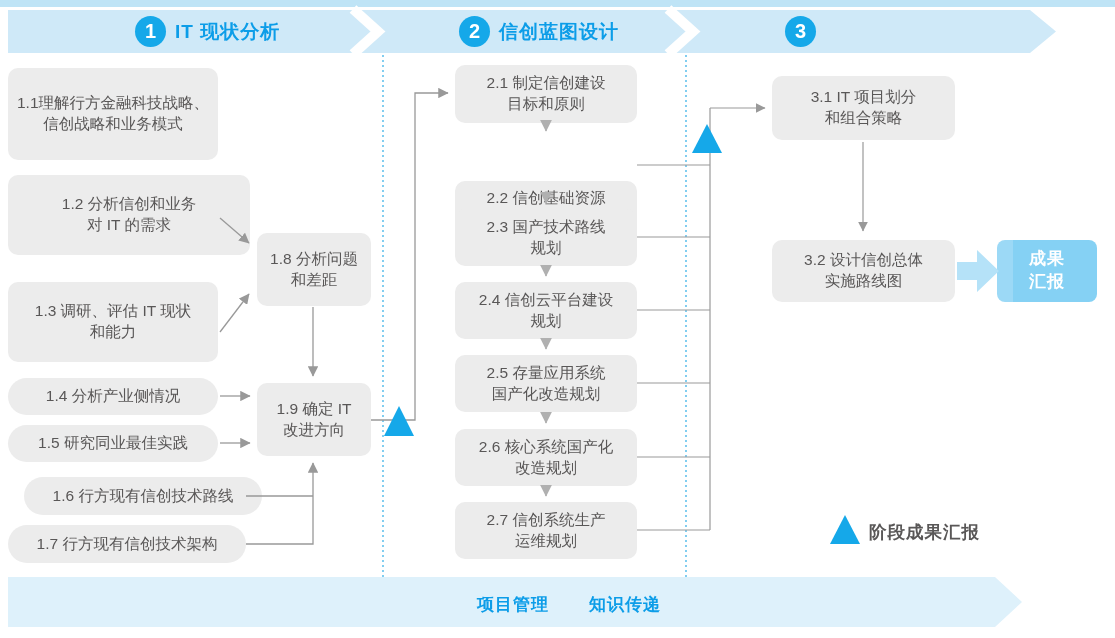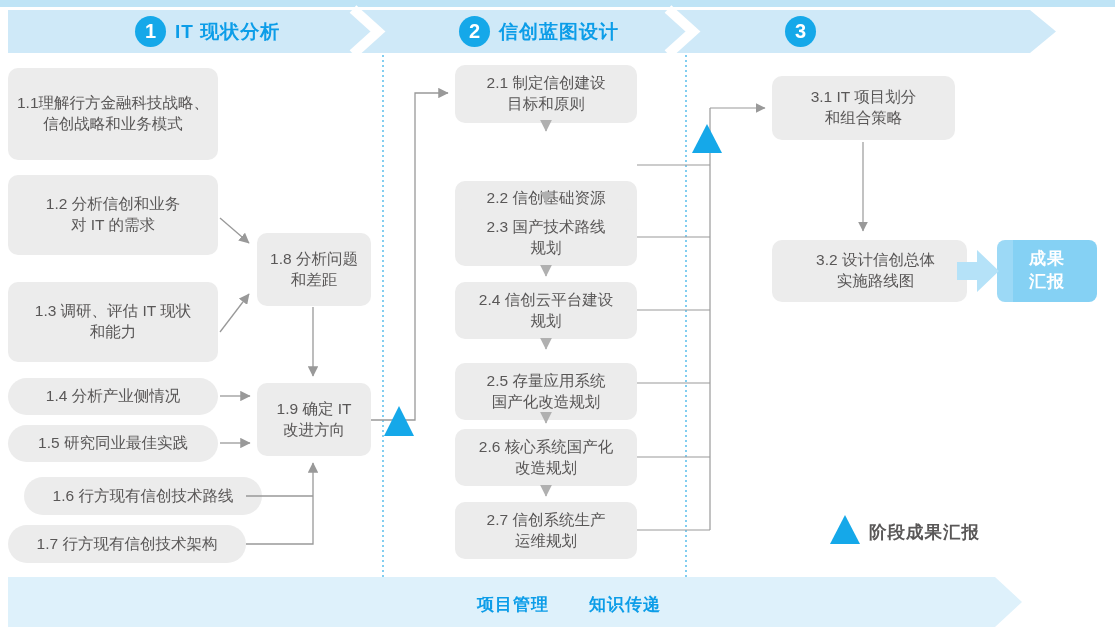--- a/index.html
+++ b/index.html
@@ -50,51 +50,51 @@
       <div class="num">2</div>
       <div class="ptitle">信创蓝图设计</div>
     </div>
     <div class="phase" style="left:777px;">
       <div class="num">3</div>
     </div>
   </div>
 
   <div class="abs box" style="left:8px;top:68px;width:210px;height:92px;">1.1理解行方金融科技战略、
 信创战略和业务模式</div>
-  <div class="abs box" style="left:8px;top:175px;width:210px;height:80px;">1.2 分析信创和业务
+  <div class="abs box" style="left:8px;top:175px;width:242px;height:80px;">1.2 分析信创和业务
 对 IT 的需求</div>
   <div class="abs box" style="left:8px;top:282px;width:210px;height:80px;">1.3 调研、评估 IT 现状
 和能力</div>
   <div class="abs box pill" style="left:8px;top:378px;width:210px;height:37px;">1.4 分析产业侧情况</div>
   <div class="abs box pill" style="left:8px;top:425px;width:210px;height:37px;">1.5 研究同业最佳实践</div>
   <div class="abs box pill" style="left:24px;top:477px;width:238px;height:38px;">1.6 行方现有信创技术路线</div>
   <div class="abs box pill" style="left:8px;top:525px;width:238px;height:38px;">1.7 行方现有信创技术架构</div>
   <div class="abs box" style="left:257px;top:233px;width:114px;height:73px;">1.8 分析问题
 和差距</div>
   <div class="abs box" style="left:257px;top:383px;width:114px;height:73px;">1.9 确定 IT
 改进方向</div>
 
   <div class="abs box" style="left:455px;top:65px;width:182px;height:58px;">2.1 制定信创建设
 目标和原则</div>
   <div class="abs box" style="left:455px;top:137px;width:182px;height:56px;margin-top:44px;">2.2 信创基础资源
 架构规划</div>
   <div class="abs box" style="left:455px;top:209px;width:182px;height:57px;">2.3 国产技术路线
 规划</div>
   <div class="abs box" style="left:455px;top:282px;width:182px;height:57px;">2.4 信创云平台建设
 规划</div>
-  <div class="abs box" style="left:455px;top:355px;width:182px;height:57px;margin-top:8px;">2.5 存量应用系统
+  <div class="abs box" style="left:455px;top:355px;width:182px;height:57px;">2.5 存量应用系统
 国产化改造规划</div>
   <div class="abs box" style="left:455px;top:429px;width:182px;height:57px;">2.6 核心系统国产化
 改造规划</div>
   <div class="abs box" style="left:455px;top:502px;width:182px;height:57px;">2.7 信创系统生产
 运维规划</div>
 
   <div class="abs box" style="left:772px;top:76px;width:183px;height:64px;">3.1 IT 项目划分
 和组合策略</div>
-  <div class="abs box" style="left:772px;top:240px;width:183px;height:62px;padding-left:12px;">3.2 设计信创总体
+  <div class="abs box" style="left:772px;top:240px;width:183px;height:62px;">3.2 设计信创总体
 实施路线图</div>
 
   <div class="abs result" style="left:997px;top:240px;width:100px;height:62px;">成果
 汇报</div>
 
   <div class="abs bband"></div>
   <div class="abs btext" style="left:477px;top:593px;">项目管理</div>
   <div class="abs btext" style="left:589px;top:593px;">知识传递</div>
 
   <div class="abs legend-label" style="left:869px;top:520px;">阶段成果汇报</div>

